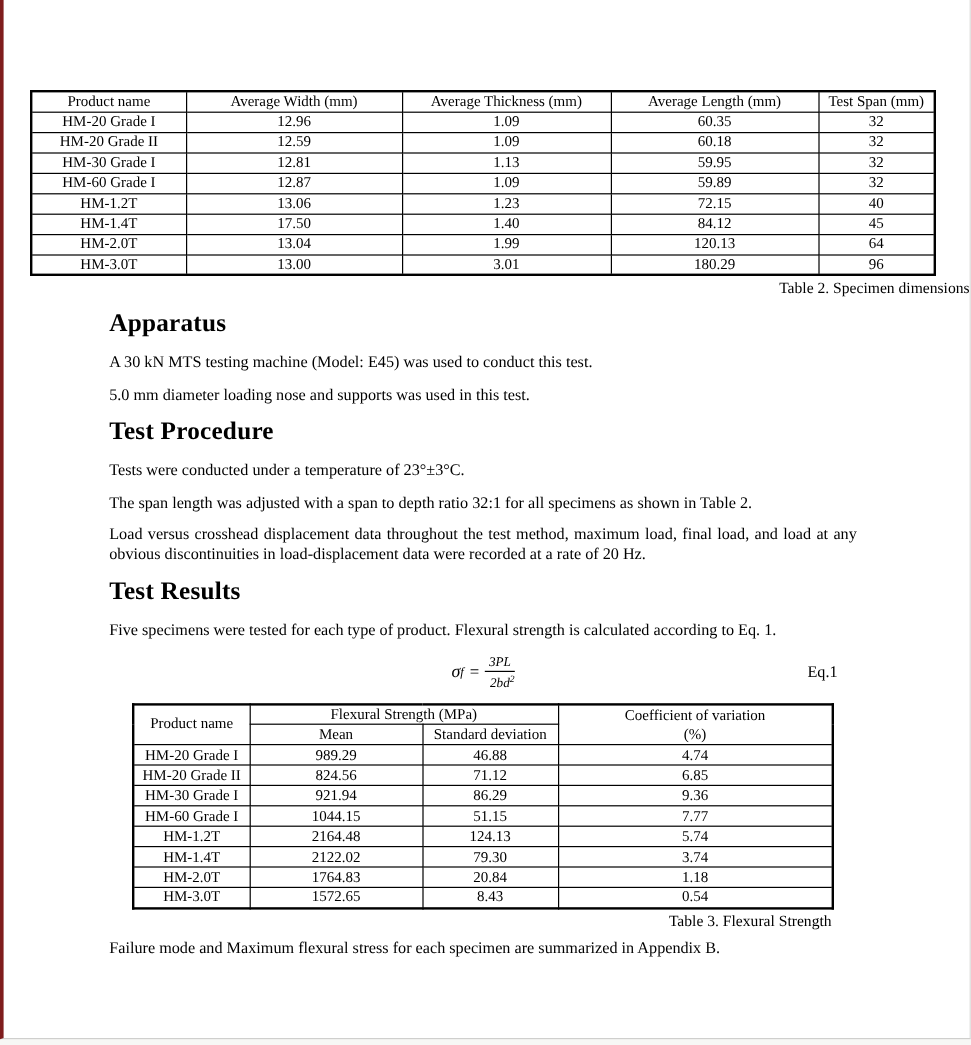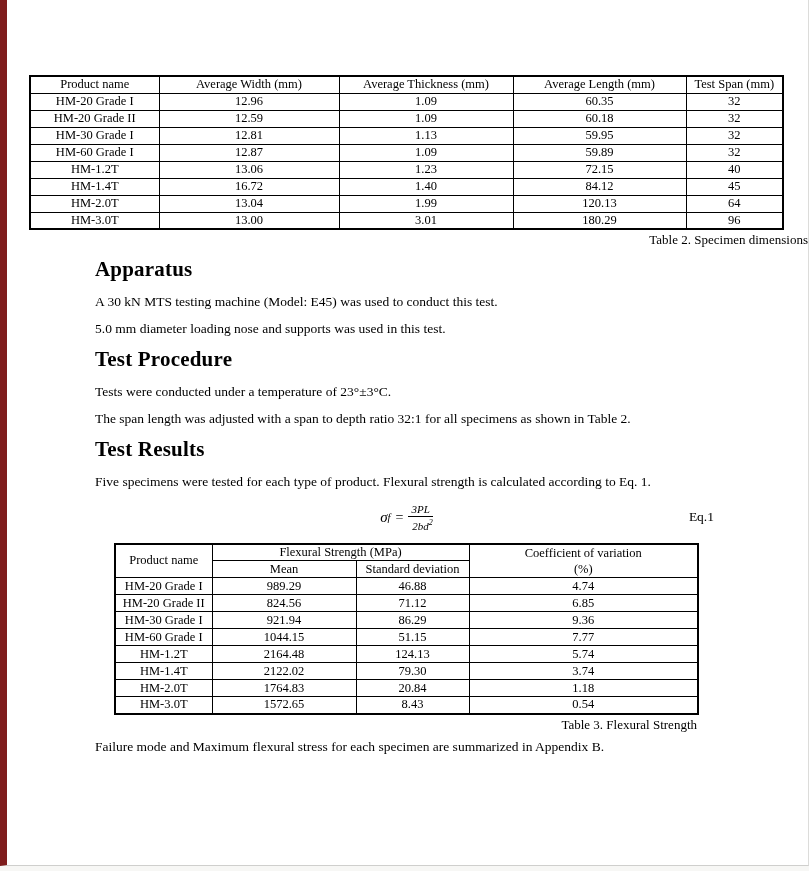--- a/index.html
+++ b/index.html
@@ -4,21 +4,21 @@
 <style>
   * { margin: 0; padding: 0; box-sizing: border-box; }
   html, body { background: #f7f7f5; }
   body {
     width: 809px; height: 871px; overflow: hidden;
     font-family: "Liberation Serif", "DejaVu Serif", serif;
     color: #000;
   }
   .page {
     width: 809px; height: 866px; background: #ffffff;
-    border-left: 7px solid #7f1d1d;
+    border-left: 3px solid #7f1d1d;
     border-right: 1px solid #dcdcda;
     border-bottom: 1px solid #cfcfcd;
     position: relative;
   }
 
   
   table { border-collapse: collapse; table-layout: fixed; }
   .dim-table {
     margin: 0 0 0 22px; width: 753px;
     border: 2px solid #000;
@@ -67,21 +67,21 @@
   .eq-sub { font-size: 10.5px; font-style: italic; vertical-align: -3px; }
   .eq-equals { font-size: 14px; margin: 0 5px; font-style: normal; }
   .frac { display: inline-block; text-align: right; vertical-align: middle; }
   .frac .num {
     display: block; font-size: 11px; font-style: italic;
     border-bottom: 1px solid #000; padding: 0 3px 1px 3px;
   }
   .frac .den { display: block; font-size: 11px; font-style: italic; padding-top: 1px; }
   .frac sup { font-size: 8px; }
   .eq-label {
-    position: absolute; right: 4px; top: 8px;
+    position: absolute; right: 16px; top: 8px;
     font-size: 13.5px; font-style: normal;
   }
   .sigma-inline { font-style: normal; }
   .sigma-inline .s { font-style: italic; }
   .sigma-inline sub { font-size: 10px; font-style: italic; }
 </style>
 </head>
 <body>
 
 <div class="page">
@@ -133,21 +133,21 @@
     </tr>
     <tr>
       <td>HM-1.2T</td>
       <td>13.06</td>
       <td>1.23</td>
       <td>72.15</td>
       <td>40</td>
     </tr>
     <tr>
       <td>HM-1.4T</td>
-      <td>16.72</td>
+      <td>17.50</td>
       <td>1.40</td>
       <td>84.12</td>
       <td>45</td>
     </tr>
     <tr>
       <td>HM-2.0T</td>
       <td>13.04</td>
       <td>1.99</td>
       <td>120.13</td>
       <td>64</td>
@@ -164,20 +164,21 @@
   <div class="caption">Table 2. Specimen dimensions</div>
 
   <div class="textcol">
     <h2>Apparatus</h2>
     <p class="body">A 30 kN MTS testing machine (Model: E45) was used to conduct this test.</p>
     <p class="body">5.0 mm diameter loading nose and supports was used in this test.</p>
 
     <h2>Test Procedure</h2>
     <p class="body">Tests were conducted under a temperature of 23°±3°C.</p>
     <p class="body">The span length was adjusted with a span to depth ratio 32:1 for all specimens as shown in Table 2.</p>
+    <p class="body just">Load versus crosshead displacement data throughout the test method, maximum load, final load, and load at any obvious discontinuities in load-displacement data were recorded at a rate of 20 Hz.</p>
 
     <h2>Test Results</h2>
     <p class="body">Five specimens were tested for each type of product. Flexural strength is calculated according to Eq. 1.</p>
 
     <div class="eq-row">
       <span class="eq-center">
         <span class="eq-sigma">σ</span>
           <span class="eq-sub">f</span>
         <span class="eq-equals">=</span>
         <span class="frac">

